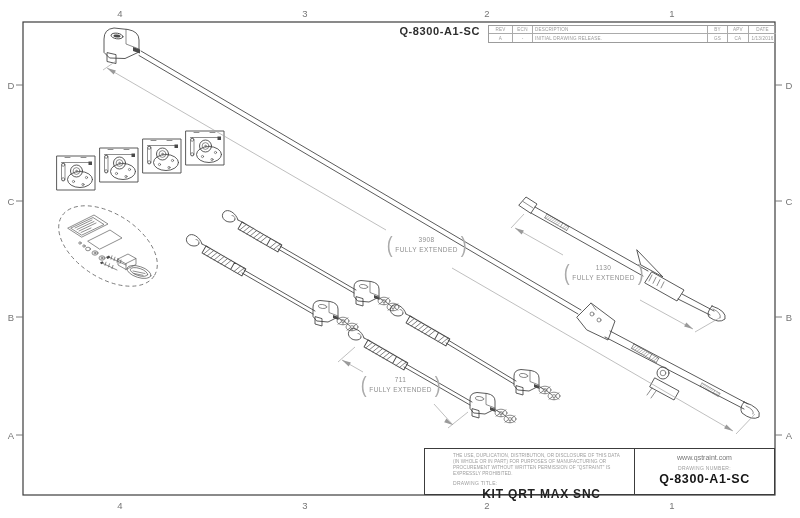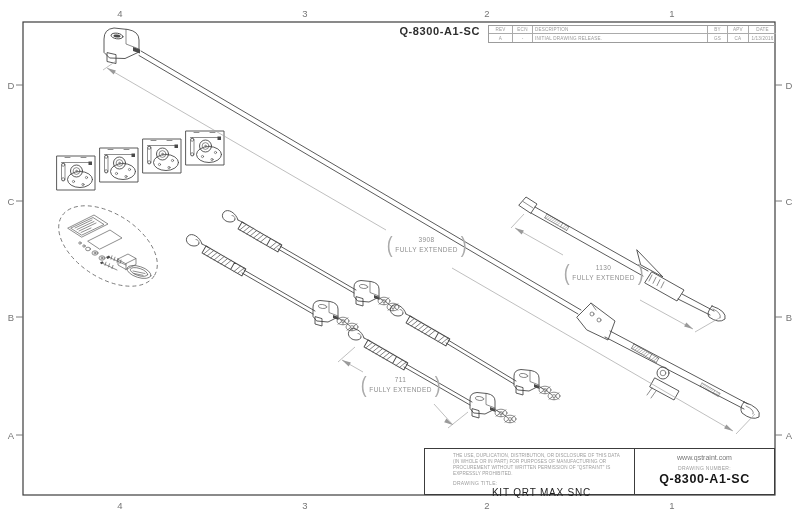--- a/index.html
+++ b/index.html
@@ -32,21 +32,21 @@
   .dim-label{position:absolute;display:flex;align-items:center;color:#8f8f8f;}
   .dim-label .p{font-size:22px;font-weight:100;color:#ababab;line-height:1;transform:scaleX(0.8);}
   .dim-body{display:flex;flex-direction:column;align-items:center;
             font-size:6.5px;letter-spacing:0.4px;line-height:1.55;padding:0 2px;white-space:nowrap;}
 
   .title-block{position:absolute;left:424px;top:448px;width:351px;height:47px;
                border:1.2px solid #3c3c3c;box-sizing:border-box;display:flex;background:#fff;}
   .tb-left{flex:1;padding:4px 4px 2px 28px;box-sizing:border-box;}
   .tb-legal{font-size:4.6px;line-height:1.3;color:#9d9d9d;width:172px;letter-spacing:0.1px;}
   .tb-title-label{font-size:5px;color:#9d9d9d;margin-top:3px;letter-spacing:0.3px;}
-  .tb-title{font-size:10px;font-weight:normal;color:#222;text-align:center;margin-top:1px;letter-spacing:0.8px;}
+  .tb-title{font-size:12px;font-weight:bold;color:#222;text-align:center;margin-top:1px;letter-spacing:0.8px;}
   .tb-right{width:140px;border-left:1px solid #3c3c3c;box-sizing:border-box;
             display:flex;flex-direction:column;align-items:center;padding-top:5px;}
   .tb-url{font-size:7px;color:#777;}
   .tb-dn-label{font-size:5px;color:#9d9d9d;margin-top:4px;letter-spacing:0.3px;}
   .tb-dn{font-size:12.5px;font-weight:bold;color:#161616;letter-spacing:0.6px;margin-top:1px;}
 </style>
 </head>
 <body>
 
 <div class="stage">

